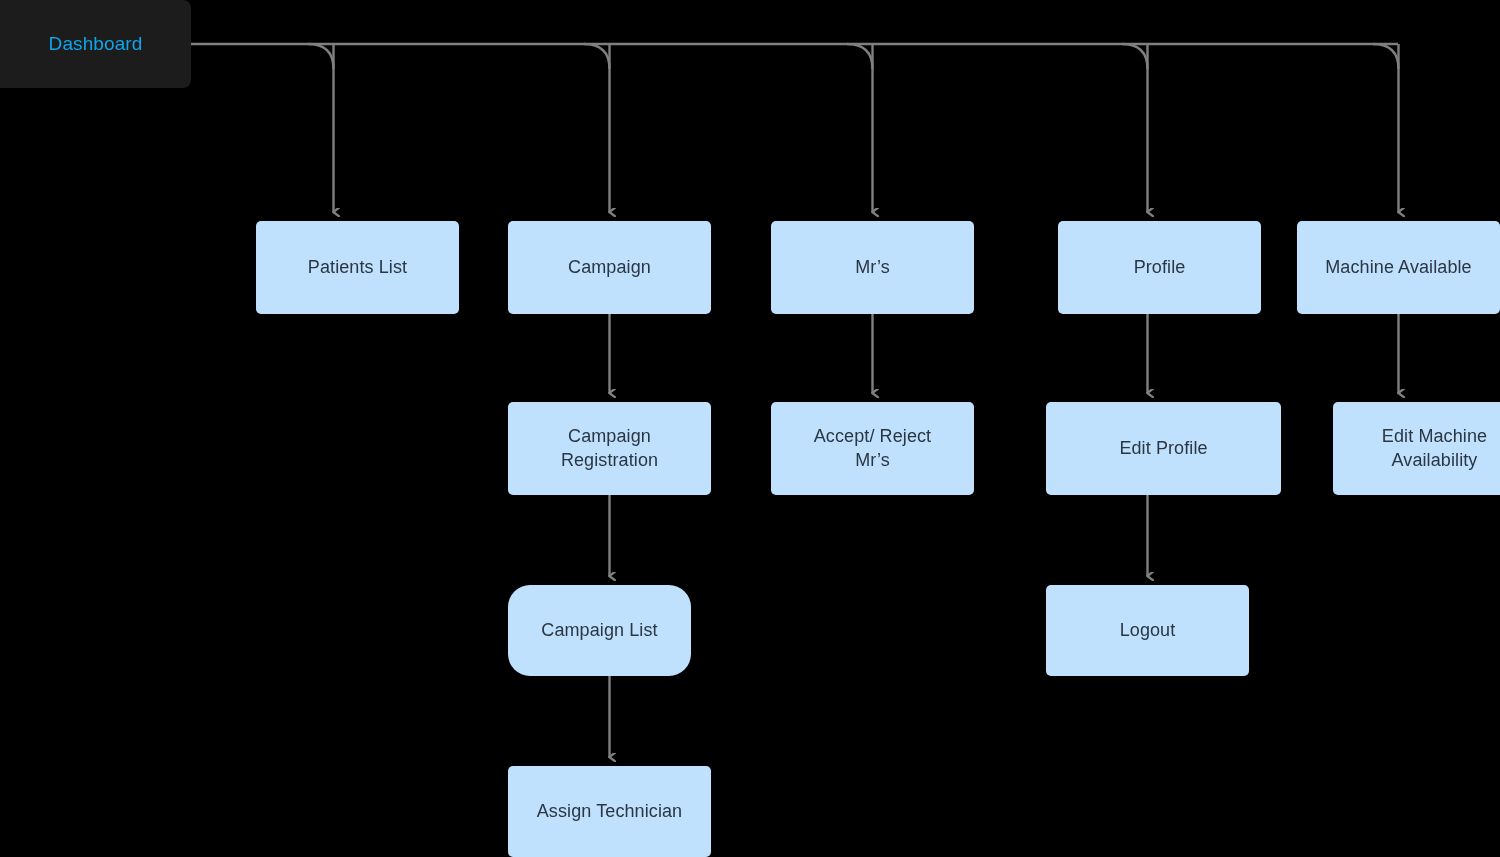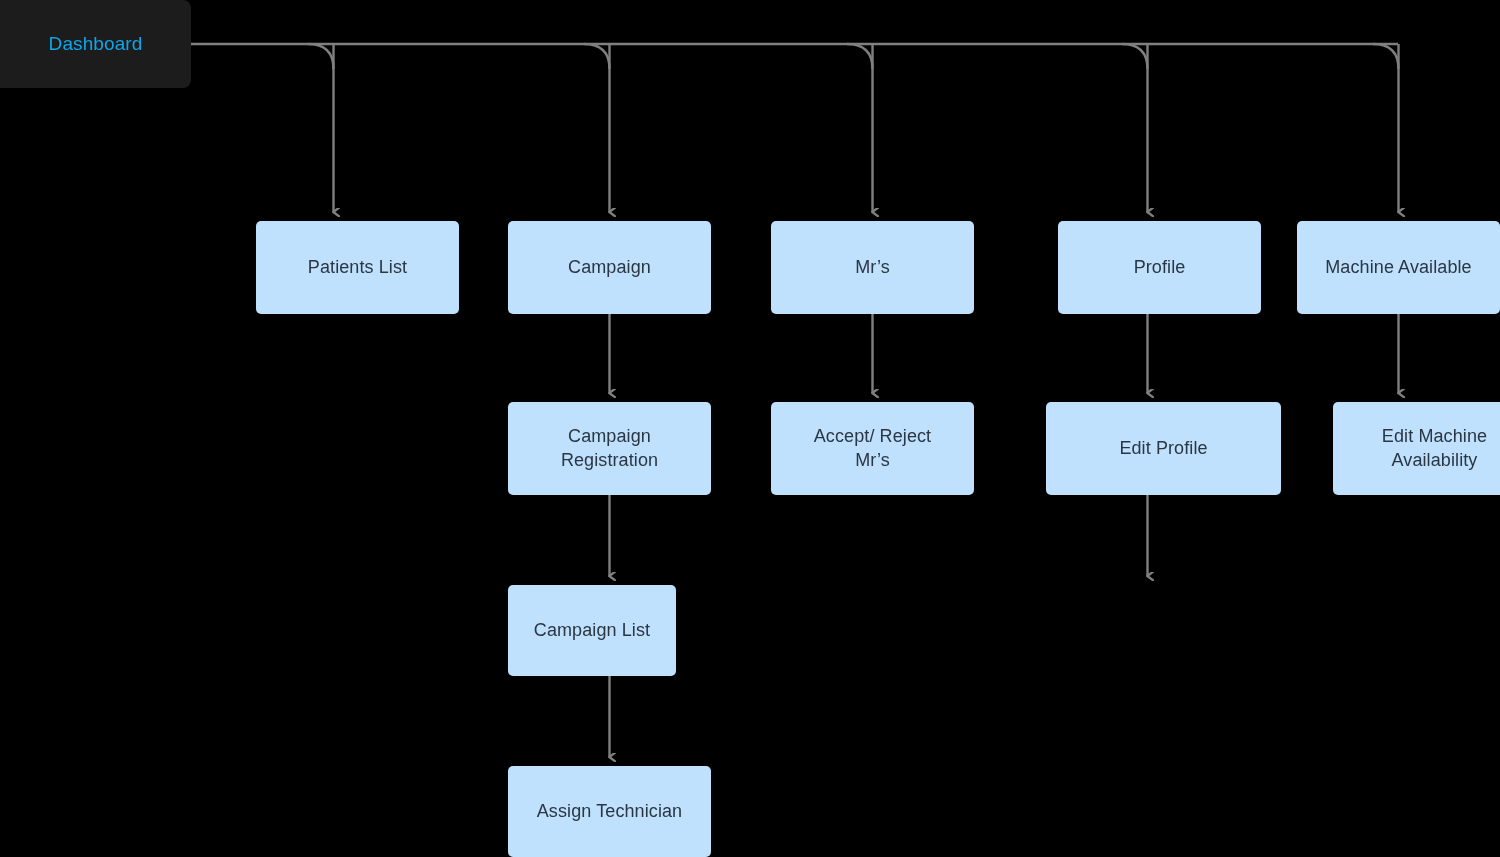--- a/index.html
+++ b/index.html
@@ -127,22 +127,25 @@
 
   <div class="node leaf" style="left:1046px; top:402px; width:235px; height:93px;">
     <span>Edit Profile</span>
   </div>
 
   <div class="node leaf" style="left:1297px; top:402px; width:203px; height:93px;margin-left:36px;">
     <span>Edit Machine
 Availability</span>
   </div>
 
-  <div class="node leaf" style="left:508px; top:585px; width:168px; height:91px;">
+  <div class="node leaf" style="left:508px; top:585px; width:183px; height:91px;border-radius:22px;">
     <span>Campaign List</span>
   </div>
 
+  <div class="node leaf" style="left:1046px; top:585px; width:203px; height:91px;">
+    <span>Logout</span>
+  </div>
 
   <div class="node leaf" style="left:508px; top:766px; width:203px; height:91px;">
     <span>Assign Technician</span>
   </div>
 
 </div>
 
 </body></html>

